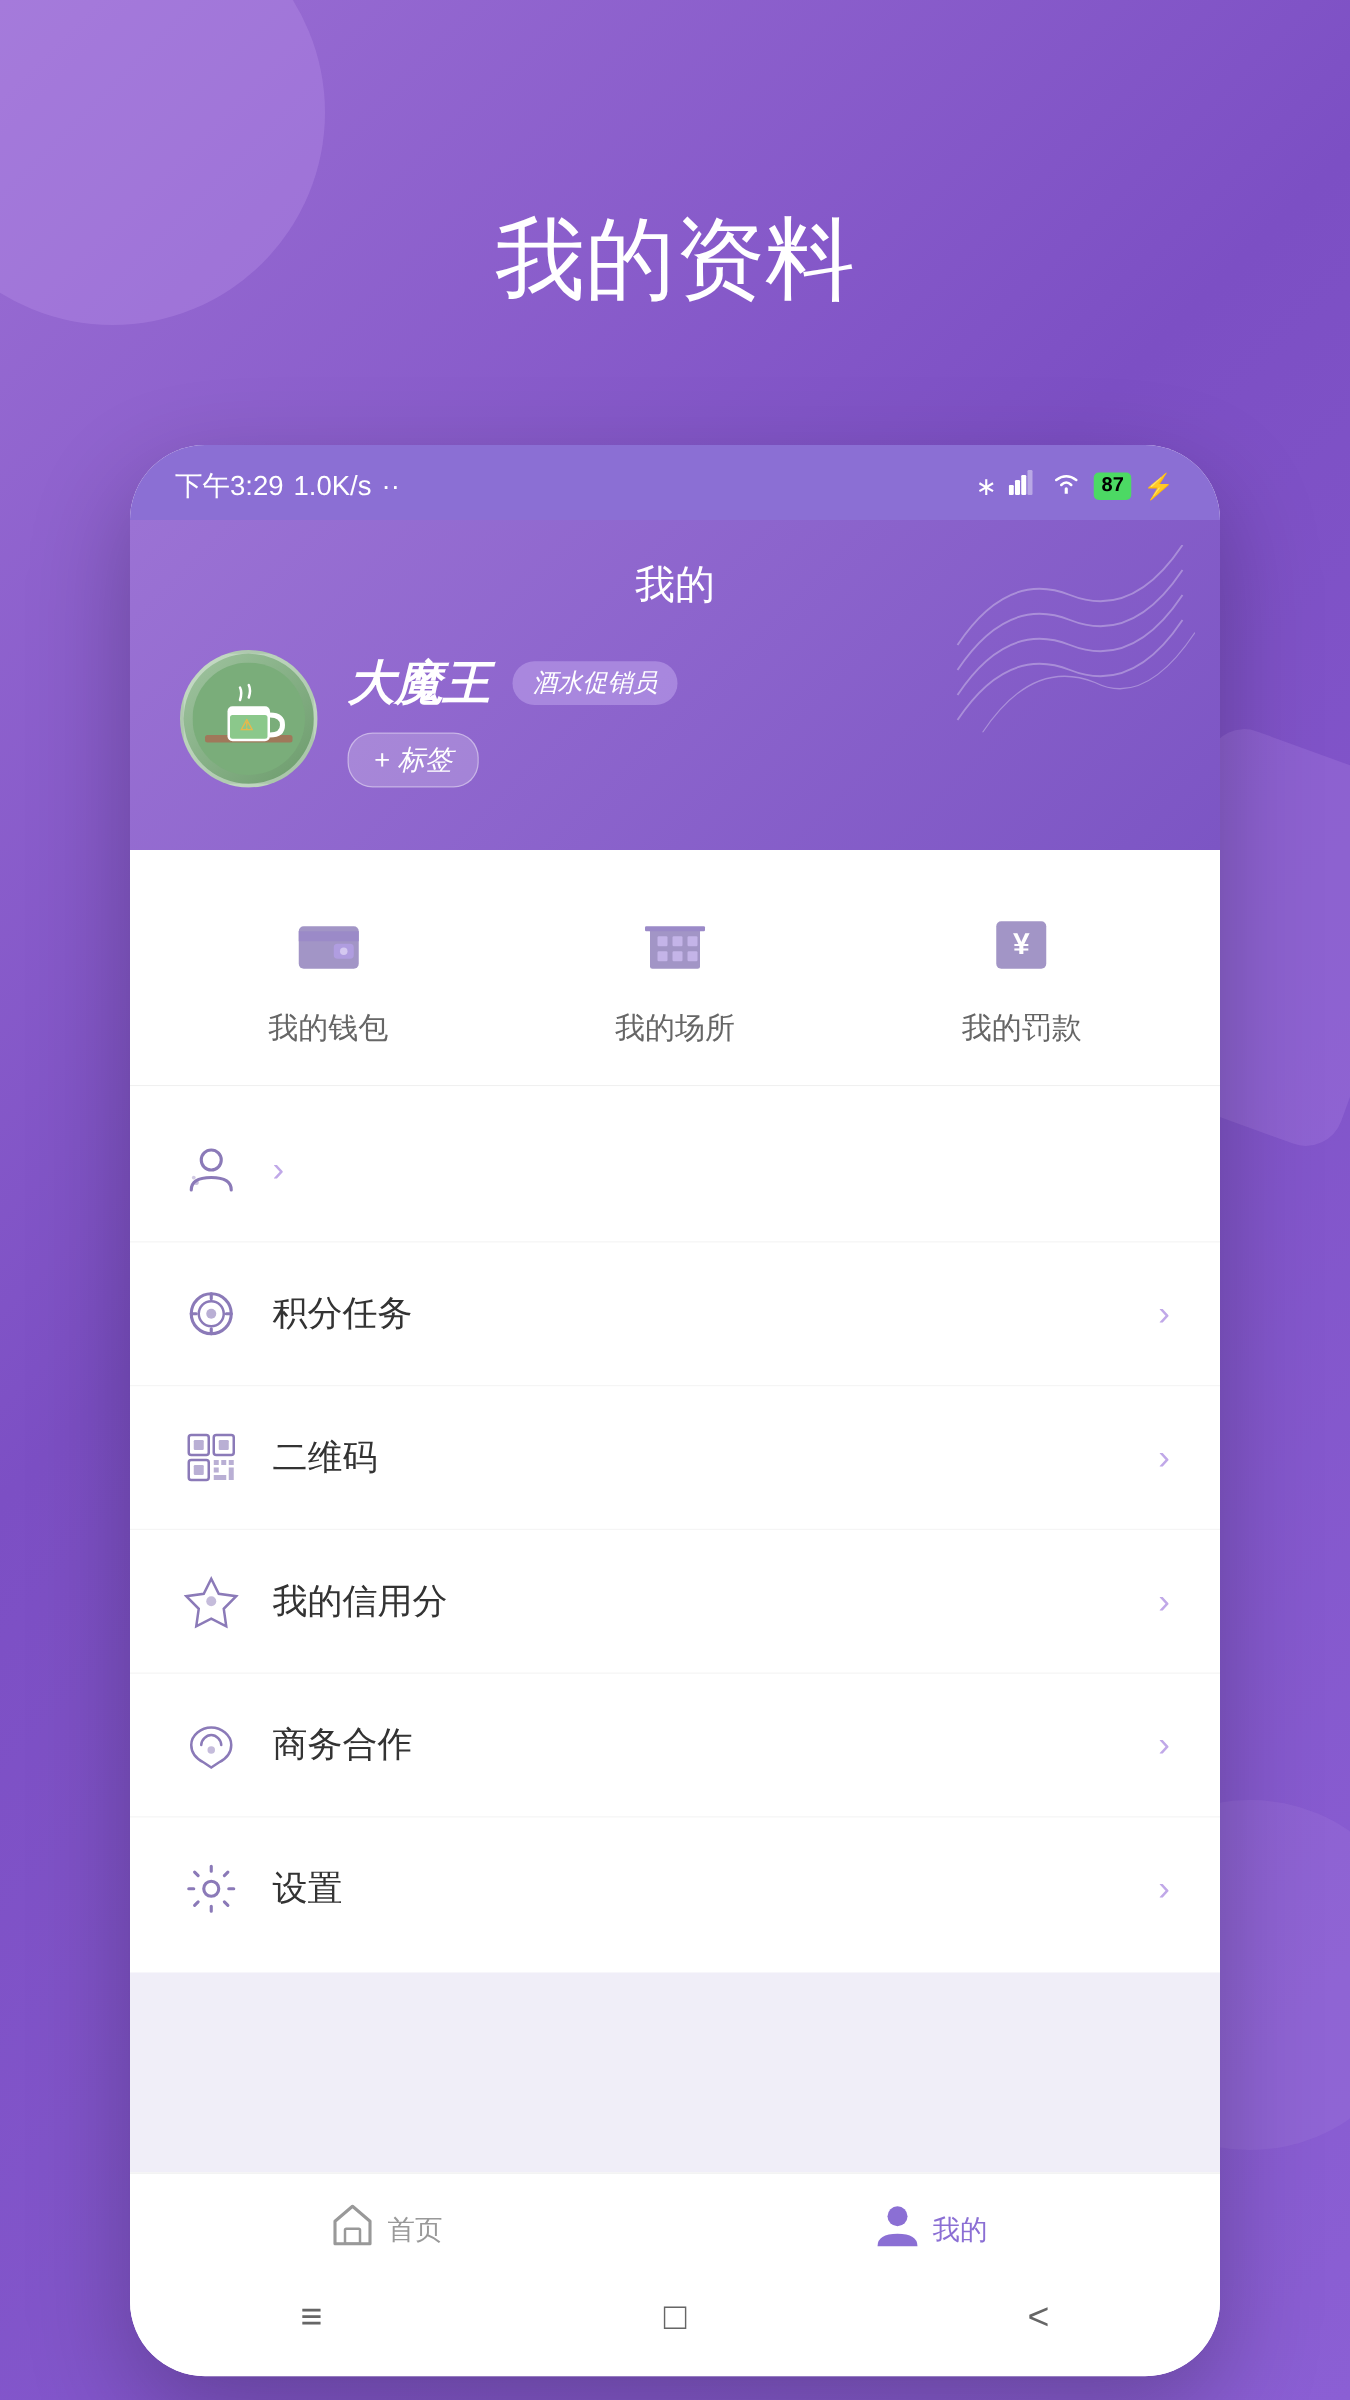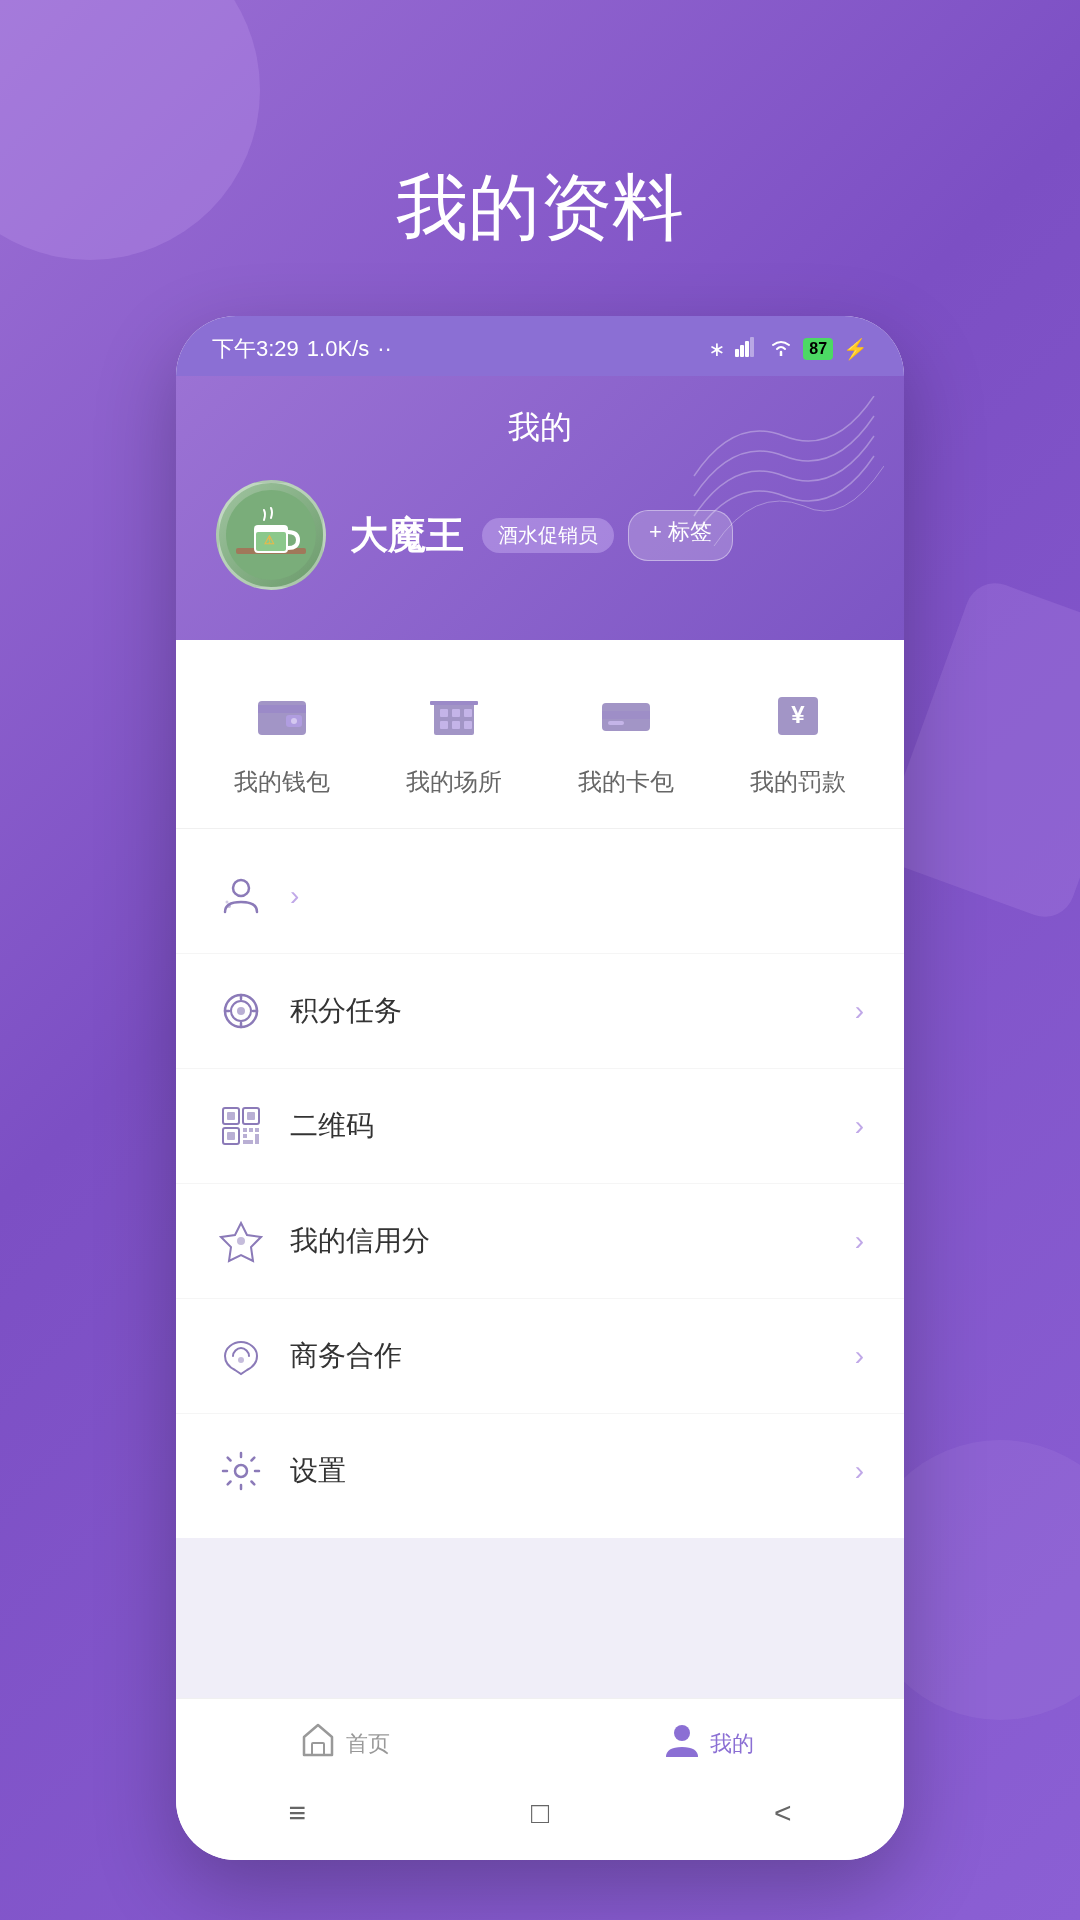--- a/index.html
+++ b/index.html
@@ -55,27 +55,28 @@
       color: white;
       font-size: 72px;
       font-weight: 500;
       margin-top: 160px;
       margin-bottom: 60px;
       z-index: 10;
     }
 
     
     .phone-frame {
-      width: 728px;
+      width: 872px;
       background: white;
       border-radius: 60px;
       overflow: hidden;
       box-shadow: 0 30px 80px rgba(0,0,0,0.25);
       z-index: 10;
       position: relative;
+      margin-top: 40px;
     }
 
     
     .status-bar {
       background: #8b6fd4;
       padding: 18px 36px 12px;
       display: flex;
       justify-content: space-between;
       align-items: center;
     }
@@ -145,22 +146,23 @@
       flex-shrink: 0;
       background: linear-gradient(135deg, #a0c4a0, #6b9b6b);
       display: flex;
       align-items: center;
       justify-content: center;
       font-size: 50px;
     }
 
     .user-info {
       display: flex;
-      flex-direction: row;
+      flex-direction: column;
       gap: 14px;
+      font-style: italic;
     }
 
     .user-name-row {
       display: flex;
       align-items: center;
       gap: 18px;
     }
 
     .user-name {
       color: white;
@@ -426,30 +428,20 @@
           <rect x="38" y="22" width="8" height="8" rx="1" fill="#c4b4e8"></rect>
           <rect x="14" y="34" width="8" height="8" rx="1" fill="#c4b4e8"></rect>
           <rect x="26" y="34" width="8" height="8" rx="1" fill="#c4b4e8"></rect>
           <rect x="38" y="34" width="8" height="8" rx="1" fill="#c4b4e8"></rect>
           <rect x="4" y="14" width="48" height="4" rx="1" fill="#9b8ac8"></rect>
         </svg>
       </div>
       <span class="quick-label">我的场所</span>
     </div>
 
-    <div class="quick-item">
-      <div class="quick-icon">
-        <svg viewBox="0 0 56 56" fill="none">
-          <rect x="4" y="16" width="48" height="28" rx="4" fill="#8b7ab8" opacity="0.8"></rect>
-          <rect x="4" y="24" width="48" height="8" fill="#9b8ac8" opacity="0.6"></rect>
-          <rect x="10" y="34" width="16" height="4" rx="2" fill="#c4b4e8"></rect>
-        </svg>
-      </div>
-      <span class="quick-label">我的卡包</span>
-    </div>
 
     <div class="quick-item">
       <div class="quick-icon">
         <svg viewBox="0 0 56 56" fill="none">
           <rect x="8" y="10" width="40" height="38" rx="4" fill="#8b7ab8" opacity="0.8"></rect>
           <text x="28" y="36" text-anchor="middle" font-size="24" fill="white" font-weight="bold">¥</text>
         </svg>
       </div>
       <span class="quick-label">我的罚款</span>
     </div>

